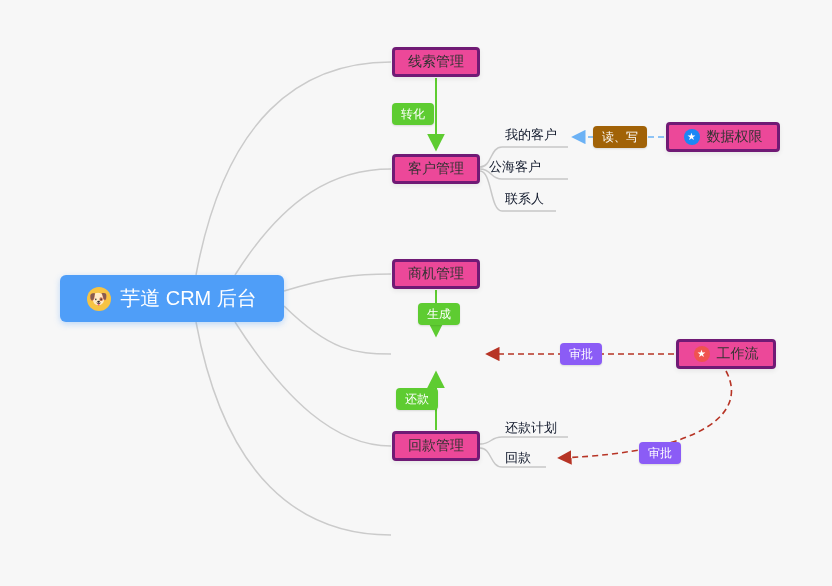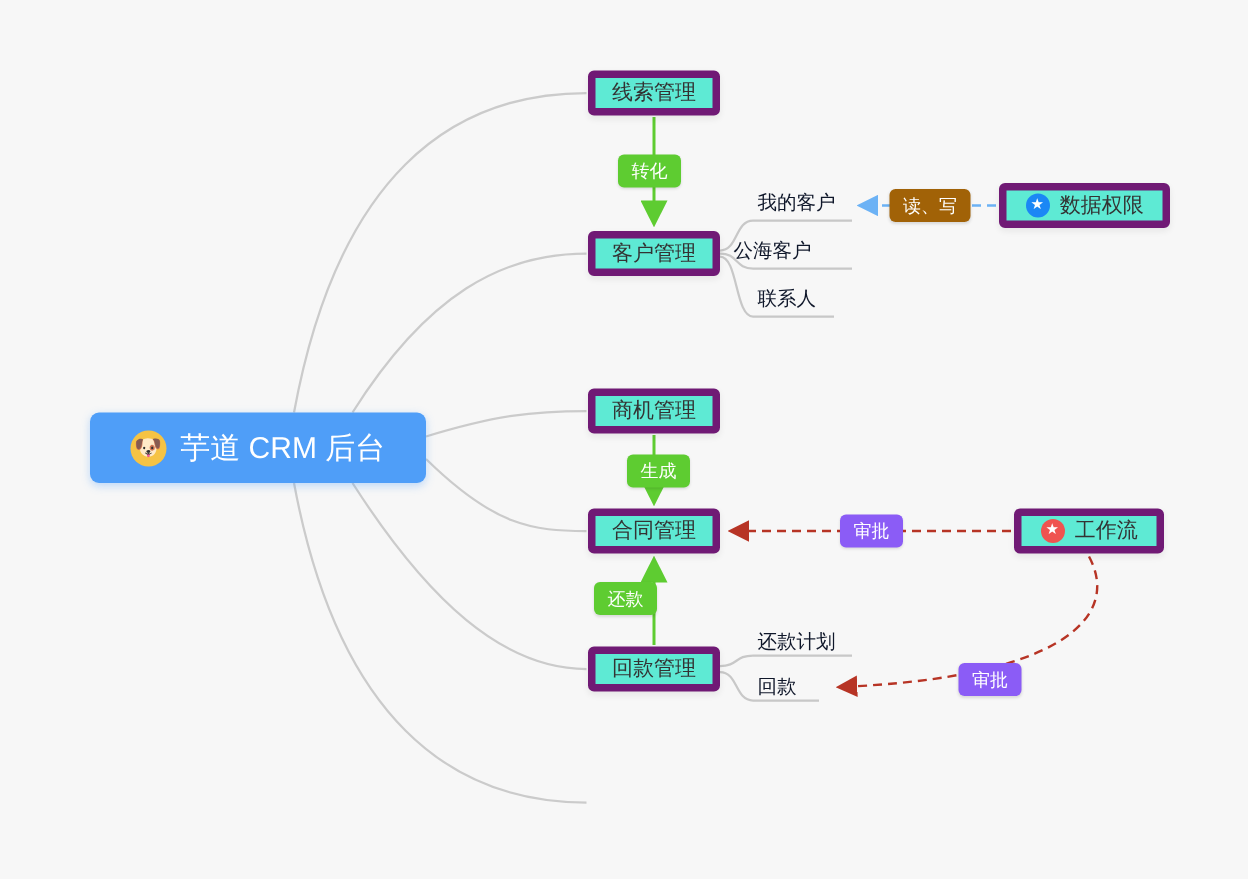--- a/index.html
+++ b/index.html
@@ -3,21 +3,21 @@
 <meta charset="utf-8">
 <style>
   html,body{margin:0;padding:0;background:#f0f0f0;}
   .canvas{
     position:relative;width:832px;height:586px;background:#F7F7F7;overflow:hidden;
     font-family:"Liberation Sans","DejaVu Sans",sans-serif;
   }
   .wires{position:absolute;left:0;top:0;width:832px;height:586px;}
   .node{
     position:absolute;display:flex;align-items:center;justify-content:center;
-    background:#5eead4;border:5px solid #701a75;border-radius:4px;
+    background:#ec4899;border:3px solid #701a75;border-radius:4px;
     box-shadow:0 2px 5px rgba(0,0,0,0.07);
     font-size:14px;color:#333;box-sizing:border-box;white-space:nowrap;
   }
   .mod{left:392px;width:88px;height:30px;}
   .side{height:30px;gap:7px;}
   .root{
     left:60px;top:275px;width:224px;height:47px;gap:9px;
     background:#4F9EF8;border:none;border-radius:6px;color:#fff;font-size:20px;
     box-shadow:0 2px 6px rgba(79,158,248,0.35);
   }
@@ -93,42 +93,39 @@
 
   <div class="node mod" style="top:47px">
       <span>线索管理</span>
     </div>
   <div class="node mod" style="top:154px">
       <span>客户管理</span>
     </div>
   <div class="node mod" style="top:259px">
       <span>商机管理</span>
     </div>
-  <div class="node mod" style="top:339px">
-      <span>合同管理</span>
-    </div>
   <div class="node mod" style="top:431px">
       <span>回款管理</span>
     </div>
 
   <div class="node side" style="left:666px;top:122px;width:114px">
     <span class="star blue">★</span>
     <span>数据权限</span>
   </div>
   <div class="node side" style="left:676px;top:339px;width:100px">
     <span class="star red">★</span>
     <span>工作流</span>
   </div>
 
   <div class="leaf" style="left:505px;top:126px">我的客户</div>
   <div class="leaf" style="left:489px;top:158px">公海客户</div>
   <div class="leaf" style="left:505px;top:190px">联系人</div>
   <div class="leaf" style="left:505px;top:419px">还款计划</div>
   <div class="leaf" style="left:505px;top:449px">回款</div>
 
-  <div class="badge green" style="left:412px;top:103px">转化</div>
+  <div class="badge green" style="left:392px;top:103px">转化</div>
   <div class="badge green" style="left:418px;top:303px">生成</div>
   <div class="badge green" style="left:396px;top:388px">还款</div>
   <div class="badge blue" style="left:593px;top:126px">读、写</div>
   <div class="badge red" style="left:560px;top:343px">审批</div>
   <div class="badge red" style="left:639px;top:442px">审批</div>
 
 </div>
 
 </body></html>

